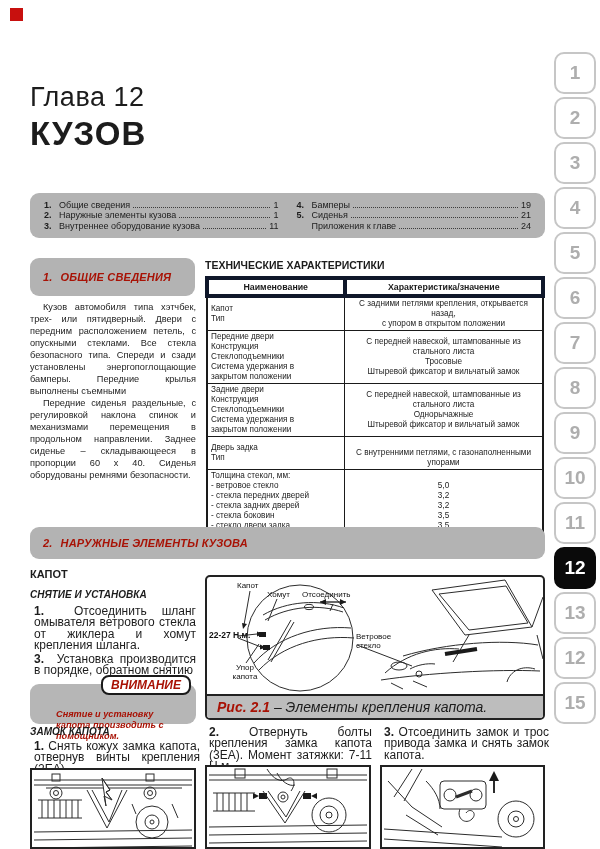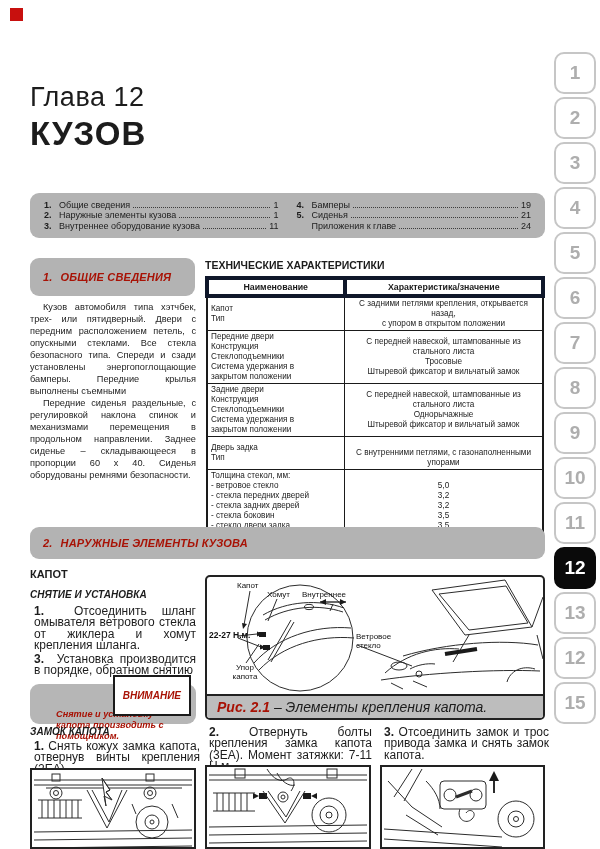--- a/index.html
+++ b/index.html
@@ -63,22 +63,22 @@
   .steps{left:30px;top:606px;width:166px;}
   .step{margin:0 0 2px 4px;font-size:12px;line-height:11.4px;text-align:justify;}
   .step b{font-weight:bold;}
   .lock-step1{left:30px;top:741px;width:166px;}
   .lock-step2{left:205px;top:727px;width:163px;}
   .lock-step3{left:380px;top:727px;width:165px;}
 
   
   .warn-box{left:30px;top:684px;width:166px;height:40px;background:#b6b6b6;border-radius:9px;
     box-sizing:border-box;padding:9px 8px 0 10px;}
-  .warn-pill{position:absolute;top:-9px;right:5px;background:#ffffff;border:2px solid #1a1a1a;border-radius:0;
-    padding:13px 8px;font-size:10px;font-weight:bold;font-style:italic;color:#a81205;}
+  .warn-pill{position:absolute;top:-9px;right:5px;background:#ffffff;border:2px solid #1a1a1a;border-radius:8px;
+    padding:1px 8px;font-size:12px;font-weight:bold;font-style:italic;color:#a81205;}
   .warn-text{font-size:9.2px;line-height:11px;font-weight:bold;font-style:italic;color:#a81205;margin:16px;}
 
   
   .figure-box{left:205px;top:575px;width:340px;height:145px;border:2px solid #222;border-radius:5px;
     box-sizing:border-box;background:#fff;}
   .figure-art{position:absolute;left:0;top:0;width:336px;height:117px;}
   .fig-label{position:absolute;font-size:8px;line-height:8.5px;color:#111;}
   .fl-hood{left:30px;top:5px;}
   .fl-clamp{left:60px;top:14px;}
   .fl-disconnect{left:95px;top:14px;}
@@ -317,21 +317,21 @@
     <path d="M300,105 C303,94 315,88 328,92"></path>
     <path d="M262,58 L246,85"></path>
     <path d="M238,77 L270,72" stroke-width="4" stroke="#1a1a1a"></path>
     <ellipse cx="192" cy="89" rx="8" ry="4"></ellipse>
     <path d="M203,92 C210,88 220,86 228,87"></path>
     <circle cx="212" cy="97" r="3"></circle>
     <path d="M184,106 L196,112 M206,104 L220,110"></path>
   </svg>
   <span class="fig-label fl-hood">Капот</span>
   <span class="fig-label fl-clamp">Хомут</span>
-  <span class="fig-label fl-disconnect">Внутреннее</span>
+  <span class="fig-label fl-disconnect">Отсоединить</span>
   <span class="fig-label fl-torque">22-27 Н.м.</span>
   <span class="fig-label fl-windshield">Ветровое стекло</span>
   <span class="fig-label fl-prop">Упор капота</span>
   <div class="fig-caption">
     <span class="cap-b">Рис. 2.1</span>
     <span>– Элементы крепления капота.</span>
   </div>
 </div>
 
 <div class="abs illu-box illu1">

